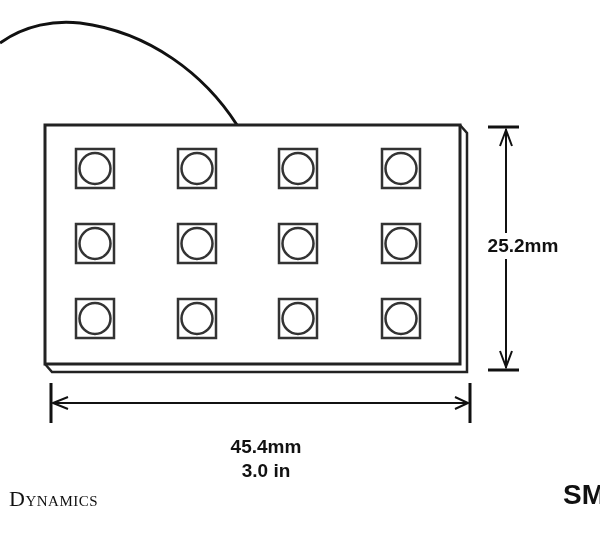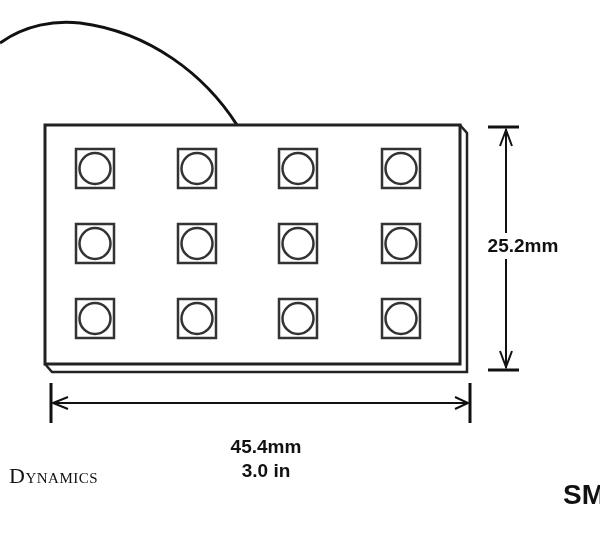--- a/index.html
+++ b/index.html
@@ -11,21 +11,21 @@
       font-weight: bold;
       font-size: 19px;
       color: #111111;
       text-align: center;
       line-height: 24px;
       background: #ffffff;
     }
     .brand {
       position: absolute;
       left: 9px;
-      top: 463px;
+      top: 486px;
       font-family: "Liberation Serif", serif;
       font-size: 22px;
       font-variant: small-caps;
       letter-spacing: 0.5px;
       color: #111111;
       line-height: 26px;
       white-space: nowrap;
     }
     .brand-right {
       position: absolute;

